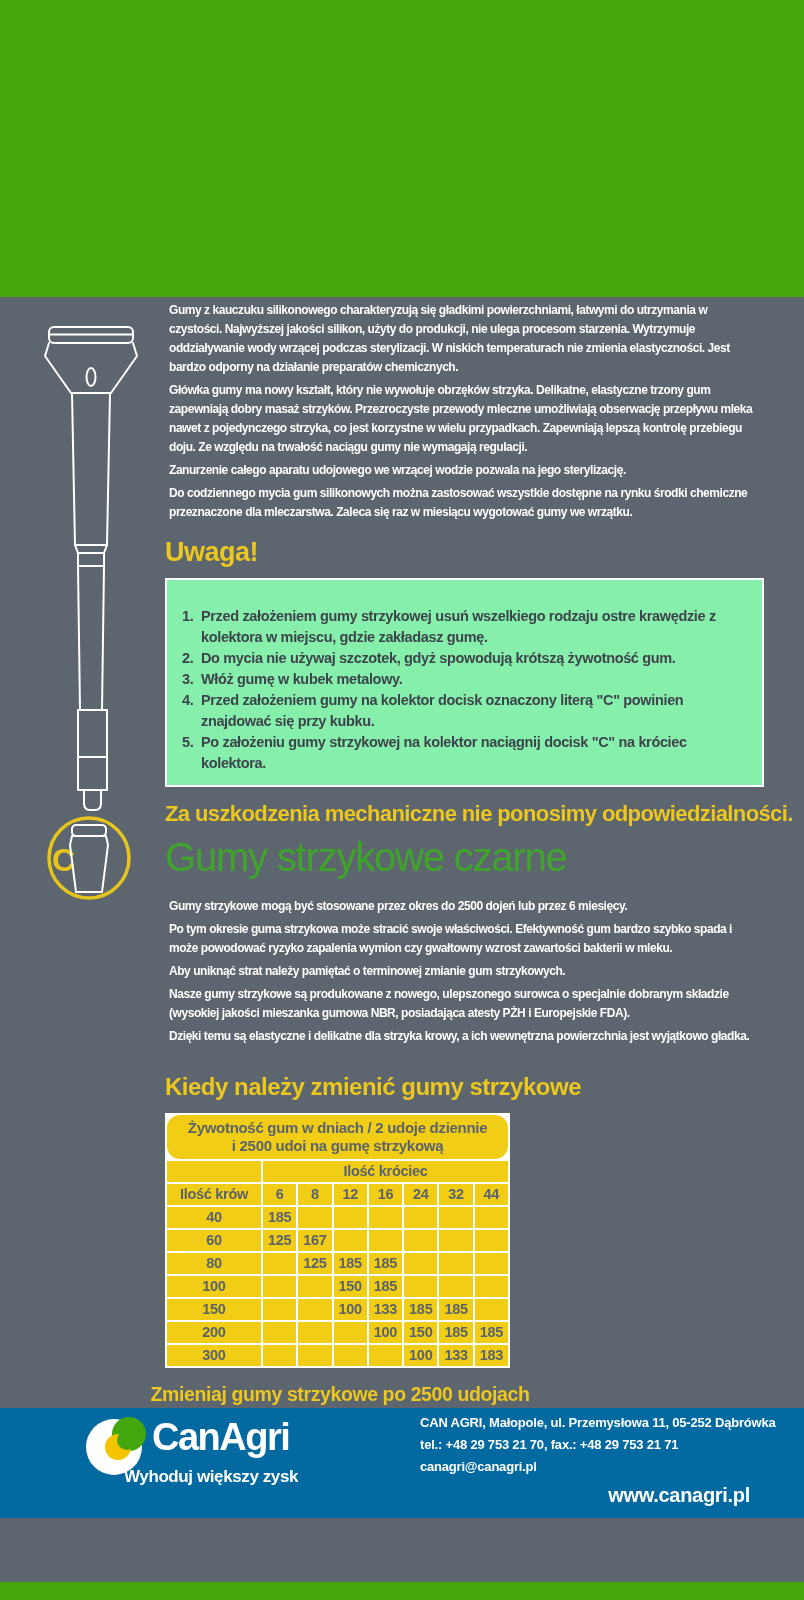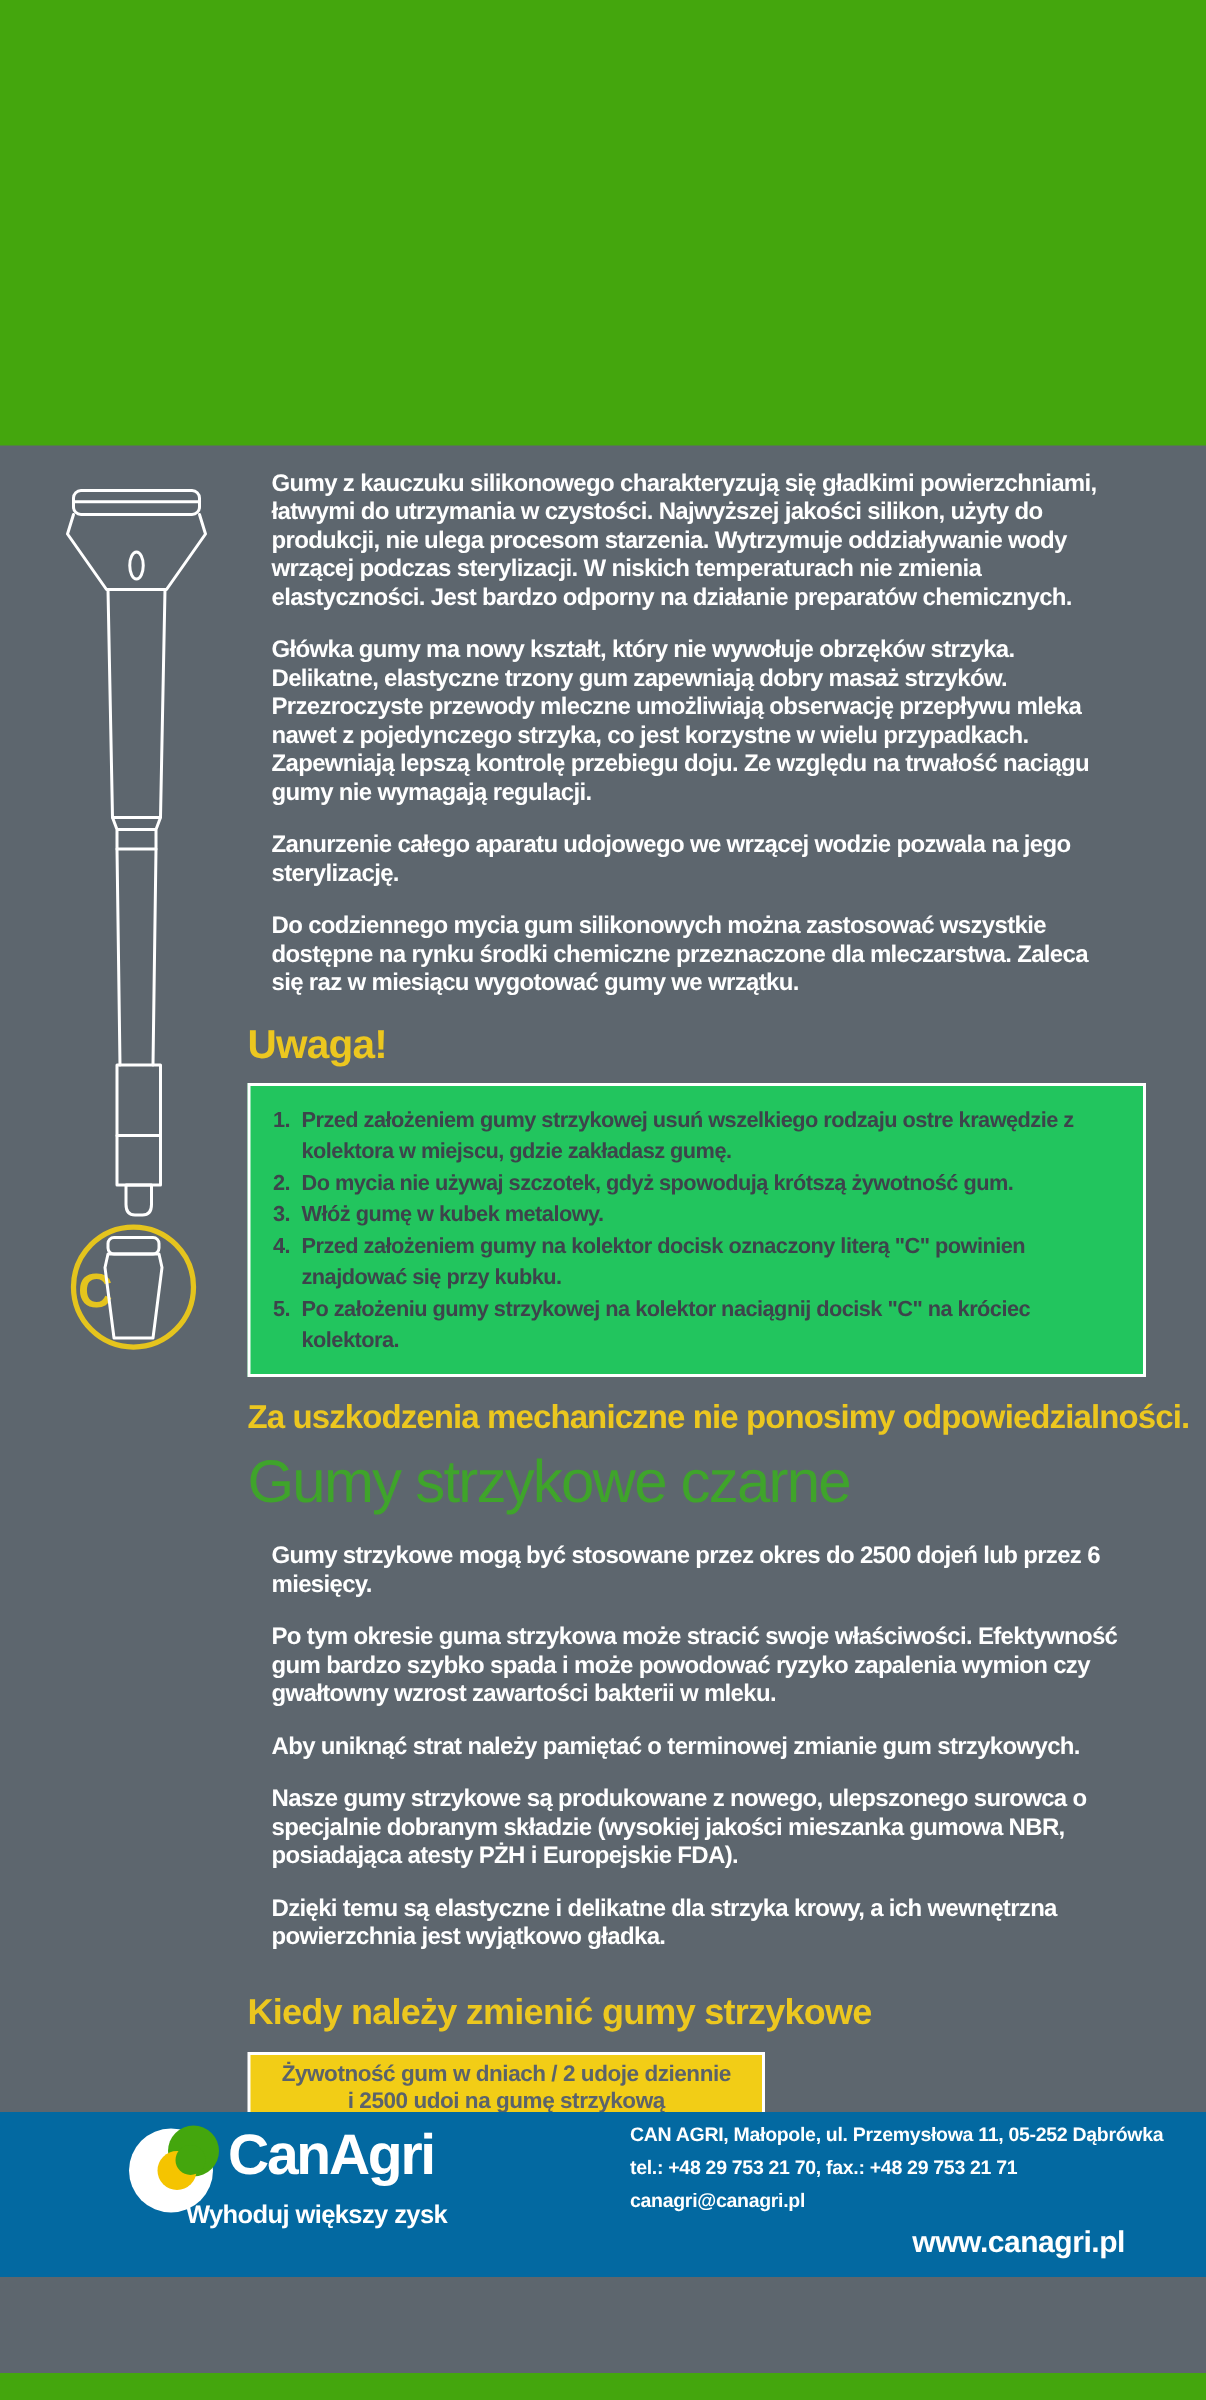--- a/index.html
+++ b/index.html
@@ -12,39 +12,39 @@
 
   .content{position:absolute;top:297px;left:0;width:804px;height:1111px;}
   .liner-art{position:absolute;left:40px;top:23px;}
   .emblem{position:absolute;left:40px;top:515px;}
 
   .col{position:absolute;left:165px;top:0;width:600px;}
   h1,h2{color:#3fa42b;font-weight:400;letter-spacing:-1.2px;margin:0;}
   h1{font-size:40px;line-height:43px;margin:11px 0 17px;}
   h2{font-size:40px;line-height:44px;margin:2px 0 18px;}
 
-  .body-text p{margin:16px;color:#ffffff;font-weight:bold;font-size:16px;line-height:19px;letter-spacing:-0.45px;}
+  .body-text p{margin:4px;color:#ffffff;font-weight:bold;font-size:12px;line-height:19px;letter-spacing:-0.45px;}
 
   .uwaga{color:#ecc71f;font-size:27px;font-weight:bold;letter-spacing:-0.5px;margin:15px 0 10px;}
-  .warn-box{background:#22c55e;border:2px solid #ffffff;padding:13px 10px 11px 15px;width:570px;}
+  .warn-box{background:#86efac;border:2px solid #ffffff;padding:26px 10px 11px 15px;width:570px;}
   .warn-box ol{margin:0;padding:0;list-style:none;counter-reset:witem;}
   .warn-box li{counter-increment:witem;position:relative;padding-left:19px;color:#3d444b;
                font-weight:bold;font-size:14.5px;line-height:21px;letter-spacing:-0.35px;}
   .warn-box li::before{content:counter(witem) ". ";position:absolute;left:0;}
 
   .disclaimer{color:#ecc71f;font-size:22px;font-weight:bold;letter-spacing:-0.6px;
               margin:14px 0 8px;white-space:nowrap;}
 
   .kiedy{color:#ecc71f;font-size:24px;font-weight:bold;letter-spacing:-0.5px;margin:27px 0 12px;}
 
   table.liner{border-collapse:separate;border-spacing:2px;background:#ffffff;width:345px;table-layout:fixed;}
   table.liner td{background:#f2cd16;color:#5b636b;font-weight:bold;font-size:14.5px;
                  text-align:center;padding:2px 1px;line-height:17px;letter-spacing:-0.3px;
                  overflow:hidden;}
-  table.liner .t-title td{font-size:15px;line-height:18px;padding:4px 2px;}
+  table.liner .t-title td{font-size:15px;line-height:18px;padding:4px 2px;border-radius:13px;}
   table.liner .c-cows{text-align:center;}
 
   .change-note{position:relative;left:-25px;width:400px;text-align:center;color:#ecc71f;
                font-weight:bold;font-size:19.5px;line-height:23px;letter-spacing:-0.4px;margin-top:15px;}
 
   .footer-inner{position:relative;width:804px;height:110px;}
   .logo-mark{position:absolute;left:84px;top:7px;}
   .brand-name{position:absolute;left:152px;top:8px;color:#ffffff;font-size:38px;font-weight:bold;letter-spacing:-1.5px;}
   .tagline{position:absolute;left:124px;top:59px;color:#ffffff;font-size:17px;font-weight:bold;letter-spacing:-0.4px;}
   .address-block{position:absolute;left:420px;top:4px;color:#ffffff;}

